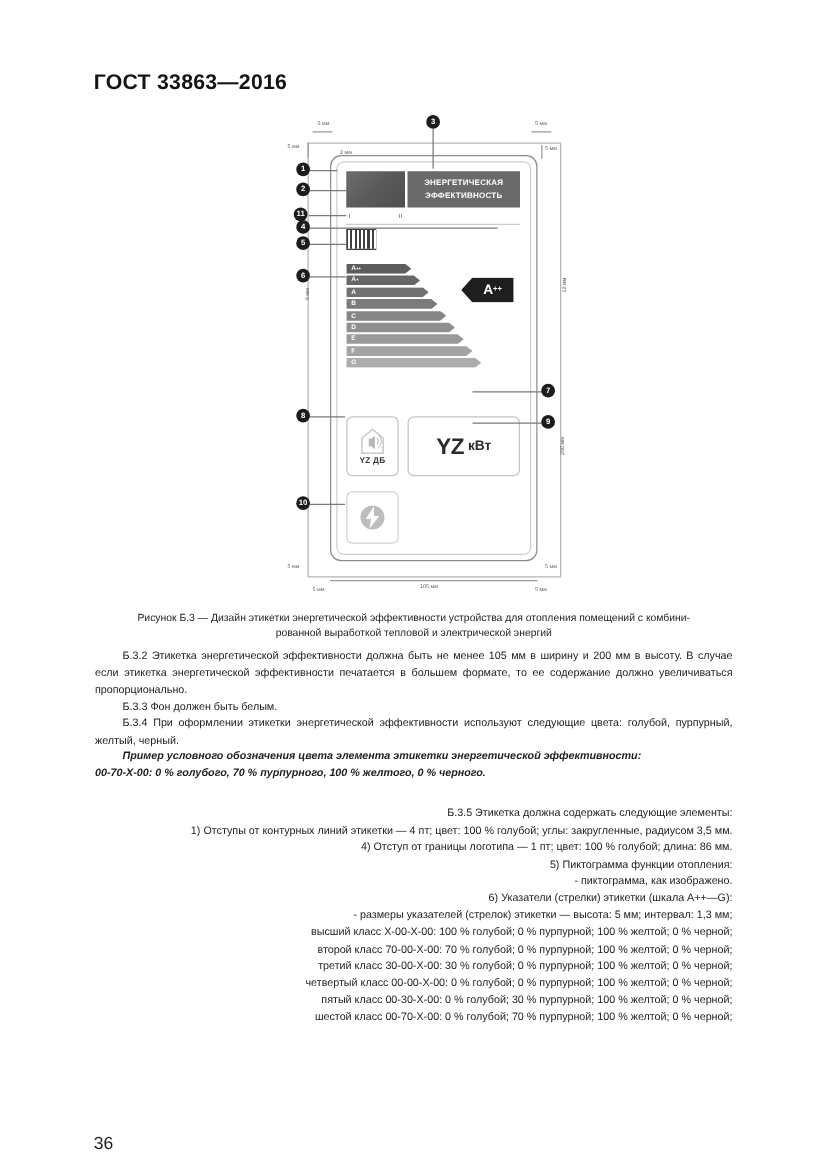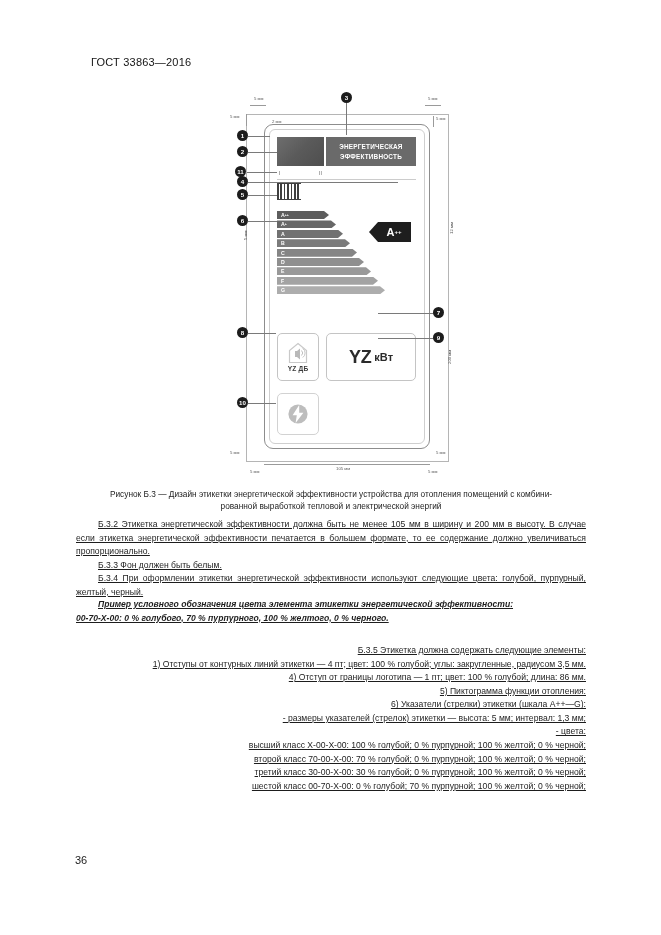--- a/index.html
+++ b/index.html
@@ -12,24 +12,24 @@
     height: 935px;
     position: relative;
     font-family: "Liberation Sans", sans-serif;
     color: #1a1a1a;
     overflow: hidden;
   }
 
   
   .page-header {
     position: absolute;
-    left: 91px;
+    left: 75px;
     top: 56px;
-    font-size: 11px;
-    font-weight: normal;
+    font-size: 17px;
+    font-weight: bold;
     letter-spacing: 0.2px;
     color: #141414;
   }
 
   
   .figure {
     position: absolute;
     left: 228px;
     top: 92px;
     width: 240px;
@@ -308,32 +308,31 @@
     color: #1d1d1d;
   }
   .body-block {
     position: absolute;
     left: 76px;
     width: 510px;
     font-size: 8.6px;
     line-height: 1.58;
     color: #1d1d1d;
     text-align: justify;
-    text-decoration: underline;
   }
   .indent { text-indent: 22px; }
   .bolditalic {
     font-weight: bold;
     font-style: italic;
   }
   .page-num {
     position: absolute;
     left: 75px;
-    top: 854px;
-    font-size: 11px;
+    top: 906px;
+    font-size: 14px;
     color: #1d1d1d;
   }
   .list-line { white-space: nowrap; }
 </style>
 </head>
 <body>
 
 <div class="page-header">ГОСТ 33863—2016</div>
 
 <div class="figure">
@@ -497,22 +496,24 @@
 <div class="body-block bolditalic" style="top:598px; text-align:justify;">
   <div class="indent">Пример условного обозначения цвета элемента этикетки энергетической эффективности:</div>
   <div>00-70-X-00: 0 % голубого, 70 % пурпурного, 100 % желтого, 0 % черного.</div>
 </div>
 
 <div class="body-block" style="top:644px; text-align:right;">
   <div class="indent">Б.3.5 Этикетка должна содержать следующие элементы:</div>
   <div class="list-line">1) Отступы от контурных линий этикетки — 4 пт; цвет: 100 % голубой; углы: закругленные, радиусом 3,5 мм.</div>
   <div class="list-line">4) Отступ от границы логотипа — 1 пт; цвет: 100 % голубой; длина: 86 мм.</div>
   <div class="list-line">5) Пиктограмма функции отопления:</div>
+  <div class="list-line">- пиктограмма, как изображено.</div>
   <div class="list-line">6) Указатели (стрелки) этикетки (шкала A++—G):</div>
   <div class="list-line">- размеры указателей (стрелок) этикетки — высота: 5 мм; интервал: 1,3 мм;</div>
-  <div class="list-line">- цвета:</div>
   <div class="list-line">высший класс X-00-X-00: 100 % голубой; 0 % пурпурной; 100 % желтой; 0 % черной;</div>
   <div class="list-line">второй класс 70-00-X-00: 70 % голубой; 0 % пурпурной; 100 % желтой; 0 % черной;</div>
   <div class="list-line">третий класс 30-00-X-00: 30 % голубой; 0 % пурпурной; 100 % желтой; 0 % черной;</div>
+  <div class="list-line">четвертый класс 00-00-X-00: 0 % голубой; 0 % пурпурной; 100 % желтой; 0 % черной;</div>
+  <div class="list-line">пятый класс 00-30-X-00: 0 % голубой; 30 % пурпурной; 100 % желтой; 0 % черной;</div>
   <div class="list-line">шестой класс 00-70-X-00: 0 % голубой; 70 % пурпурной; 100 % желтой; 0 % черной;</div>
 </div>
 
 <div class="page-num">36</div>
 
 </body></html>

